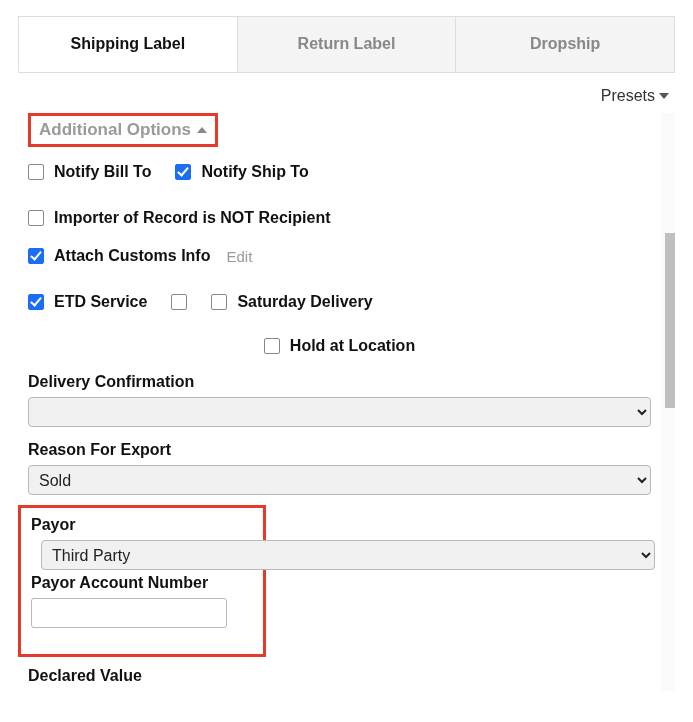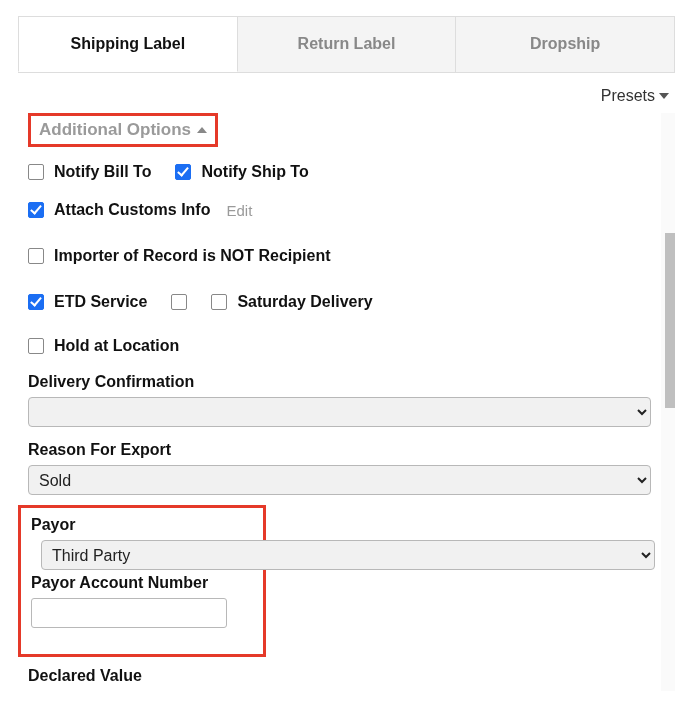--- a/index.html
+++ b/index.html
@@ -243,50 +243,50 @@
         <label class="checkbox-item">
           <input type="checkbox" class="chk" style="">
           <span class="chk-label">Notify Bill To</span>
         </label>
         <label class="checkbox-item">
           <input type="checkbox" class="chk" checked="" style="">
           <span class="chk-label">Notify Ship To</span>
         </label>
       </div>
 
+      <div class="row" style="padding-top:18px;">
+        <label class="checkbox-item">
+          <input type="checkbox" class="chk" style="">
+          <span class="chk-label">Importer of Record is NOT Recipient</span>
+        </label>
+      </div>
+
       <div class="row">
         <label class="checkbox-item">
           <input type="checkbox" class="chk" checked="" style="">
           <span class="chk-label">Attach Customs Info</span>
           <span class="edit-link">Edit</span>
         </label>
       </div>
 
       <div class="row" style="padding-top:18px;">
         <label class="checkbox-item">
-          <input type="checkbox" class="chk" style="">
-          <span class="chk-label">Importer of Record is NOT Recipient</span>
-        </label>
-      </div>
-
-      <div class="row" style="padding-top:18px;">
-        <label class="checkbox-item">
           <input type="checkbox" class="chk" checked="" style="">
           <span class="chk-label">ETD Service</span>
         </label>
         <label class="checkbox-item">
           <input type="checkbox" class="chk" style="">
         </label>
         <label class="checkbox-item">
           <input type="checkbox" class="chk" style="">
           <span class="chk-label">Saturday Delivery</span>
         </label>
       </div>
 
-      <div class="row" style="padding-top:16px;">
+      <div class="row" style="padding-top:16px;justify-content:center;">
         <label class="checkbox-item">
           <input type="checkbox" class="chk" style="">
           <span class="chk-label">Hold at Location</span>
         </label>
       </div>
 
       <div class="field-group">
         <span class="field-label">Delivery Confirmation</span>
         <select class="form-select">
           <option></option>

